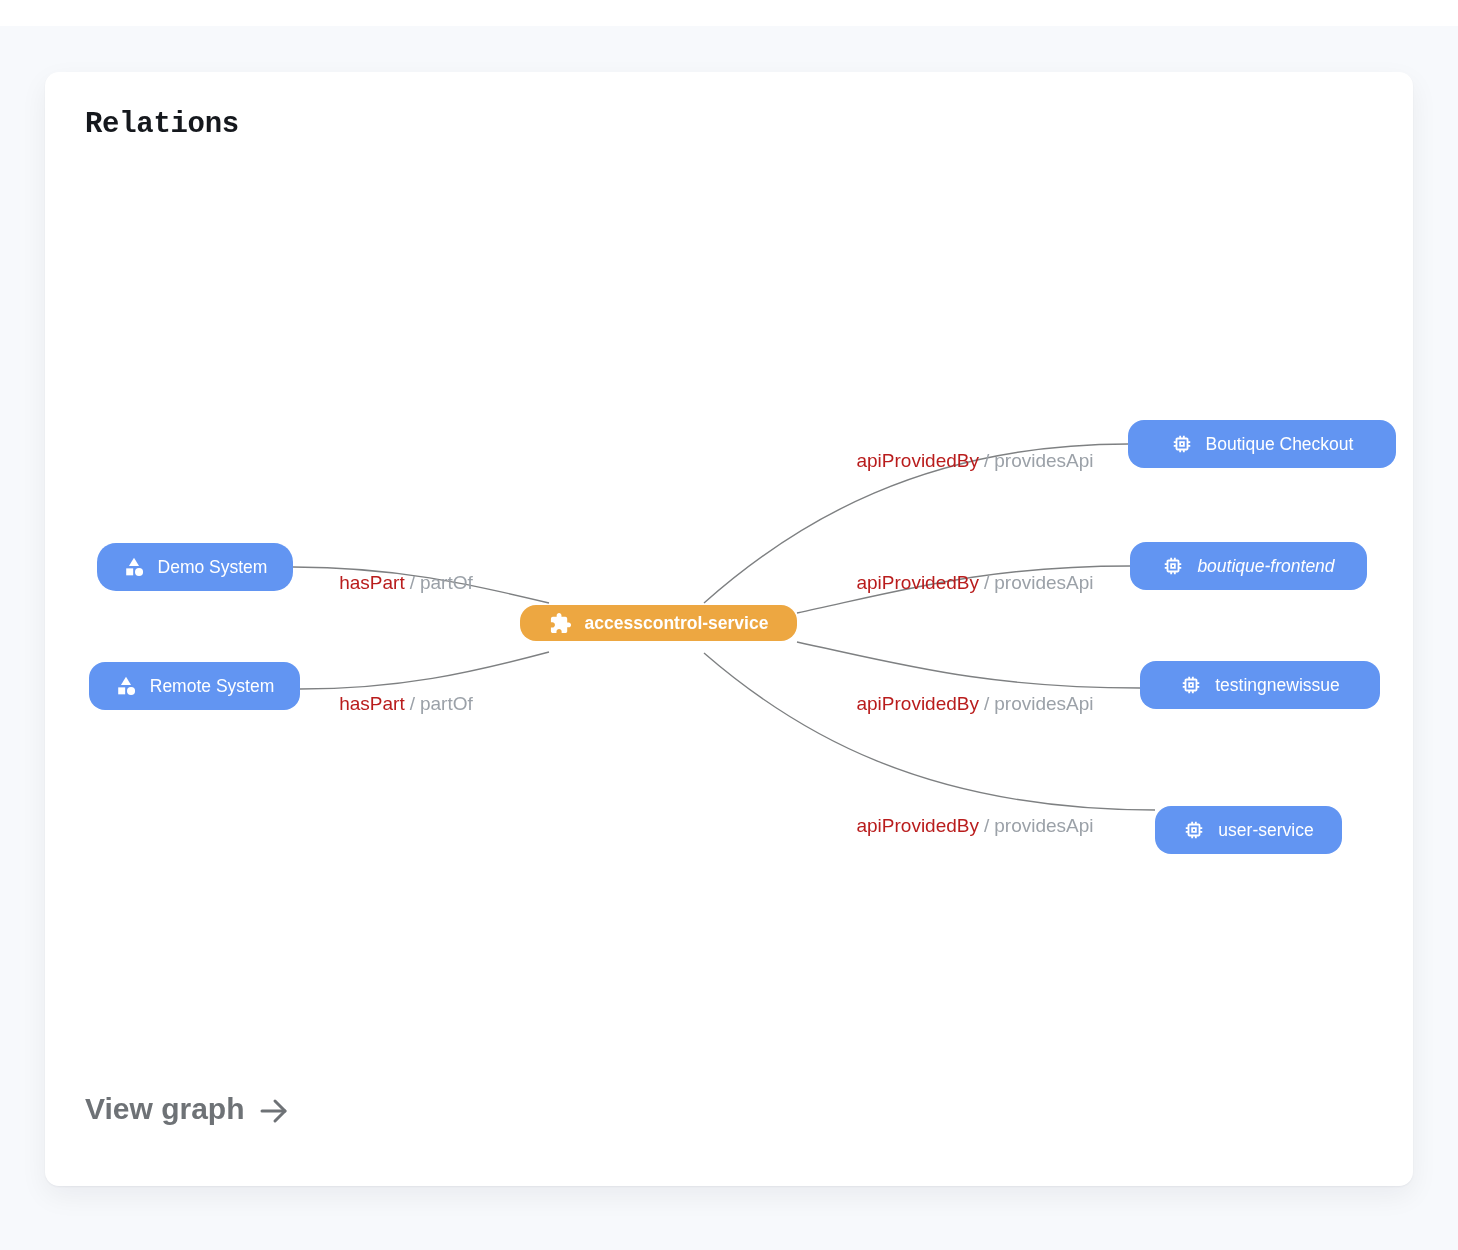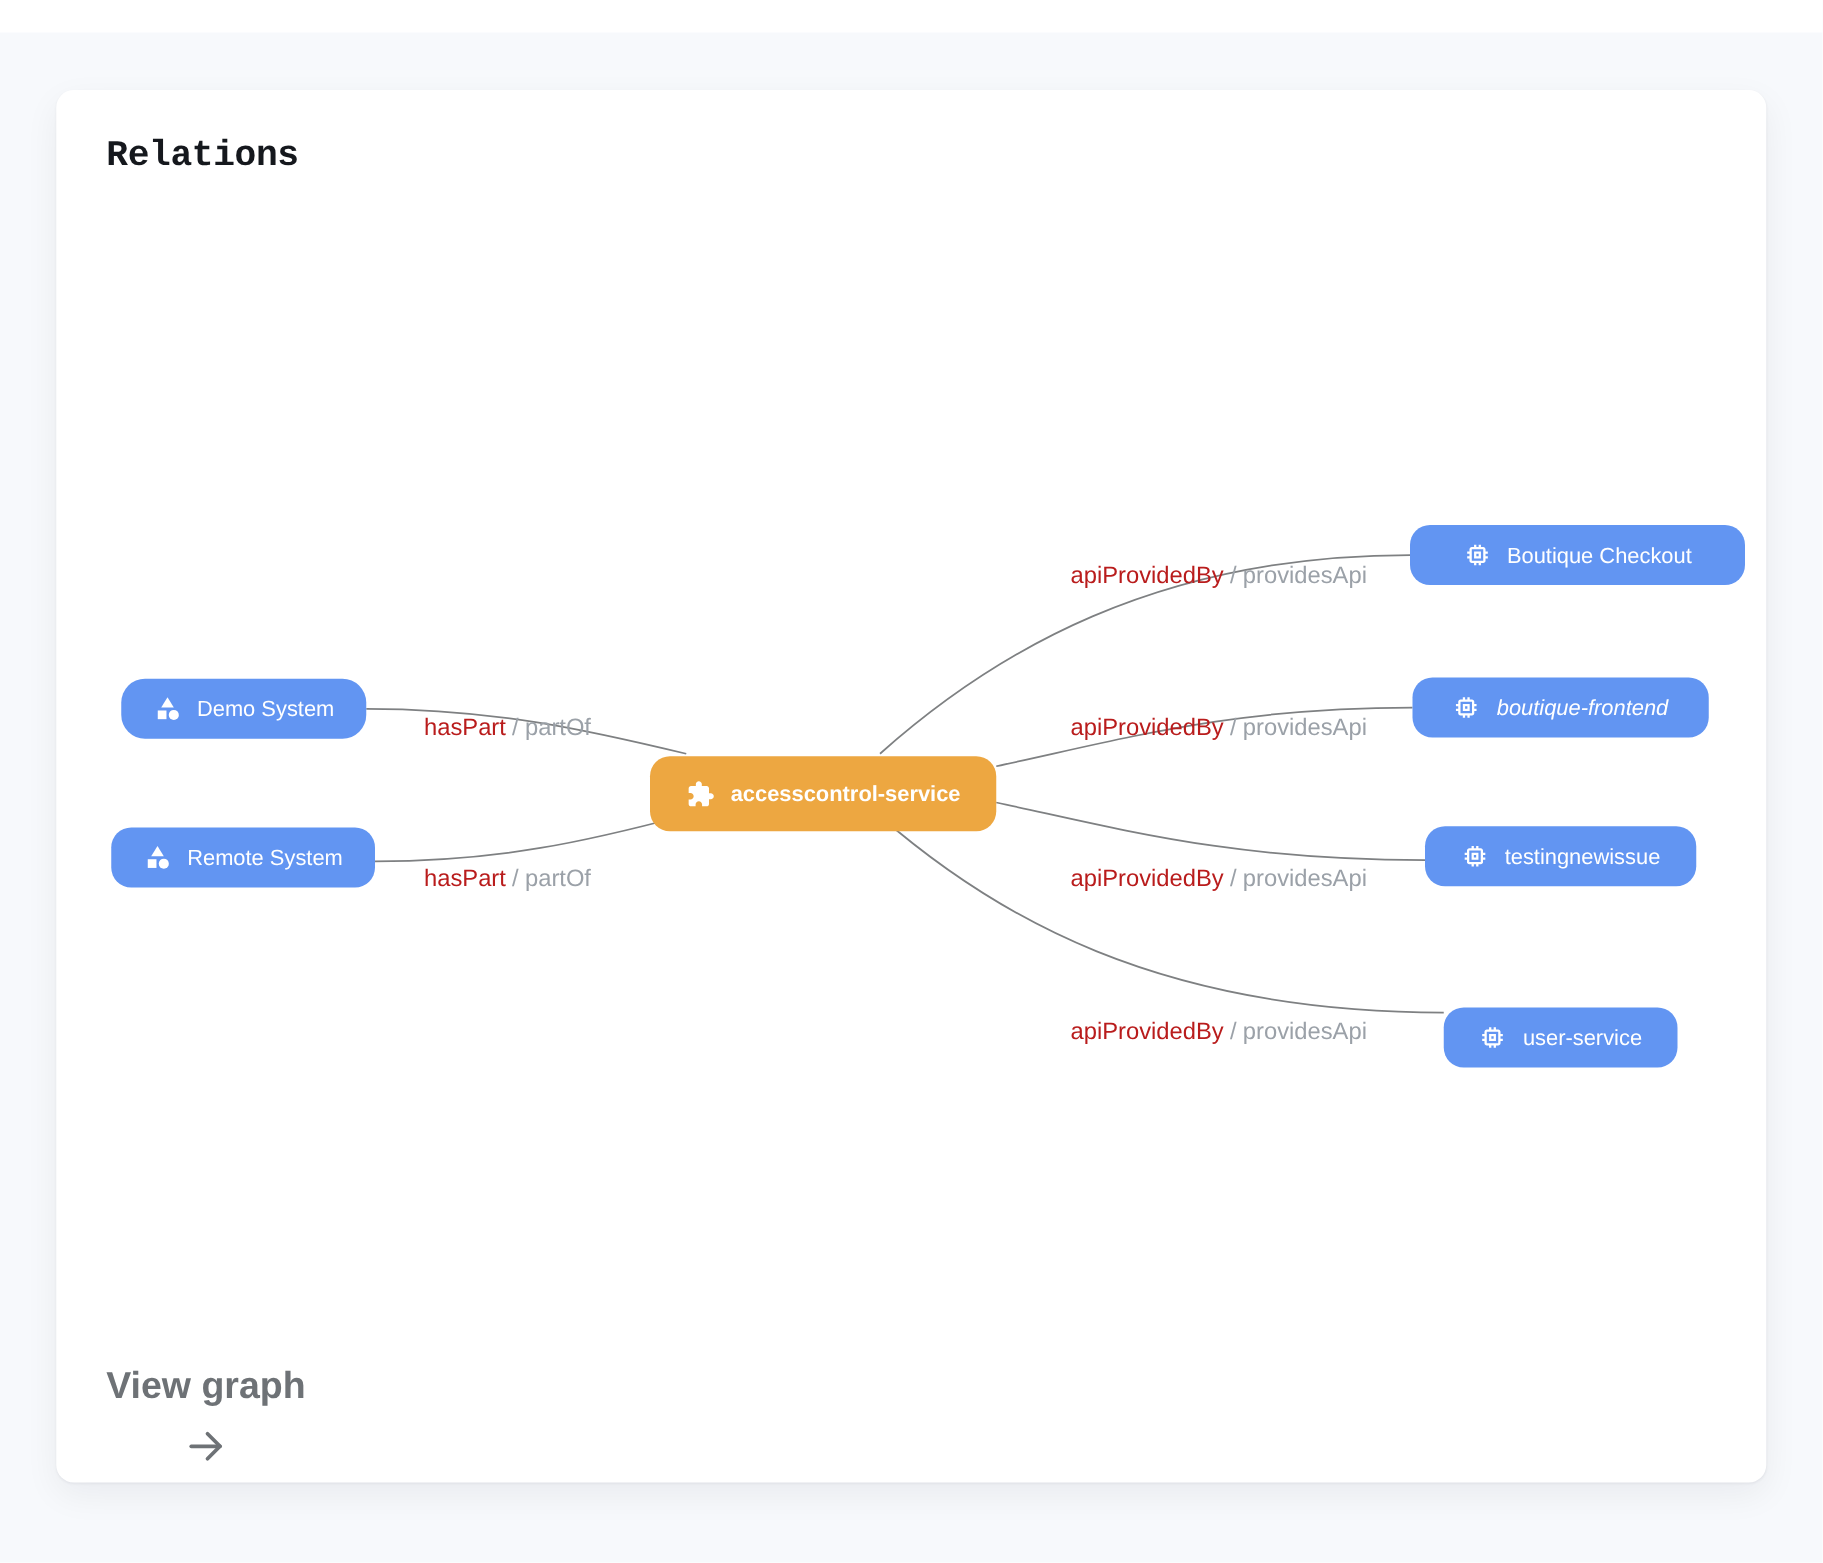--- a/index.html
+++ b/index.html
@@ -49,21 +49,20 @@
   }
   .edge-label .fw { color:#b91c1c; font-weight:500; }
   .edge-label .sep { color:#9ba1a8; margin:0 5px; }
   .edge-label .rv { color:#9ba1a8; }
 
   .view-graph {
     position:absolute; left:40px; top:1020px;
     display:flex; align-items:center; gap:14px;
     font-size:30px; font-weight:700; color:#6e7276;
     cursor:pointer;
-    flex-direction:column;
   }
   .view-graph svg { display:block; margin-top:3px; }
 </style>
 </head>
 <body>
 
 <div class="top-strip"></div>
 
 <div class="card">
   <div class="card-title">Relations</div>
@@ -94,21 +93,21 @@
       <span class="node-icon">
         <svg width="22" height="22" viewBox="0 0 24 24" fill="#ffffff">
             <path d="M12 2 6.5 11h11z"></path>
             <rect x="3.5" y="13.5" width="7.6" height="7.6"></rect>
             <circle cx="17.5" cy="17.4" r="4.4"></circle>
           </svg>
       </span>
       <span class="node-label">Remote System</span>
     </div>
 
-    <div class="node component" style="left:475px; top:533px; width:277px; height:60px;">
+    <div class="node component" style="left:475px; top:533px; width:277px; height:36px;">
       <span class="node-icon">
         <svg width="23" height="23" viewBox="0 0 24 24" fill="#ffffff">
             <path d="M20.5 11H19V7c0-1.1-.9-2-2-2h-4V3.5C13 2.12 11.88 1 10.5 1S8 2.12 8 3.5V5H4c-1.1 0-1.99.9-1.99 2v3.8H3.5c1.49 0 2.7 1.21 2.7 2.7s-1.21 2.7-2.7 2.7H2V20c0 1.1.9 2 2 2h3.8v-1.5c0-1.49 1.21-2.7 2.7-2.7 1.49 0 2.7 1.21 2.7 2.7V22H17c1.1 0 2-.9 2-2v-4h1.5c1.38 0 2.5-1.12 2.5-2.5S21.88 11 20.5 11z"></path>
           </svg>
       </span>
       <span class="node-label">accesscontrol-service</span>
     </div>
 
     <div class="node api" style="left:1083px; top:348px; width:268px;">
       <span class="node-icon">
@@ -121,21 +120,21 @@
 
     <div class="node api" style="left:1085px; top:470px; width:237px;font-style:italic;">
       <span class="node-icon">
         <svg width="22" height="22" viewBox="0 0 24 24" fill="#ffffff">
             <path d="M15 9H9v6h6V9zm-2 4h-2v-2h2v2zm8-2V9h-2V7c0-1.1-.9-2-2-2h-2V3h-2v2h-2V3H9v2H7c-1.1 0-2 .9-2 2v2H3v2h2v2H3v2h2v2c0 1.1.9 2 2 2h2v2h2v-2h2v2h2v-2h2c1.1 0 2-.9 2-2v-2h2v-2h-2v-2h2zm-4 6H7V7h10v10z"></path>
           </svg>
       </span>
       <span class="node-label">boutique-frontend</span>
     </div>
 
-    <div class="node api" style="left:1095px; top:589px; width:217px;">
+    <div class="node api" style="left:1095px; top:589px; width:240px;">
       <span class="node-icon">
         <svg width="22" height="22" viewBox="0 0 24 24" fill="#ffffff">
             <path d="M15 9H9v6h6V9zm-2 4h-2v-2h2v2zm8-2V9h-2V7c0-1.1-.9-2-2-2h-2V3h-2v2h-2V3H9v2H7c-1.1 0-2 .9-2 2v2H3v2h2v2H3v2h2v2c0 1.1.9 2 2 2h2v2h2v-2h2v2h2v-2h2c1.1 0 2-.9 2-2v-2h2v-2h-2v-2h2zm-4 6H7V7h10v10z"></path>
           </svg>
       </span>
       <span class="node-label">testingnewissue</span>
     </div>
 
     <div class="node api" style="left:1110px; top:734px; width:187px;">
       <span class="node-icon">

